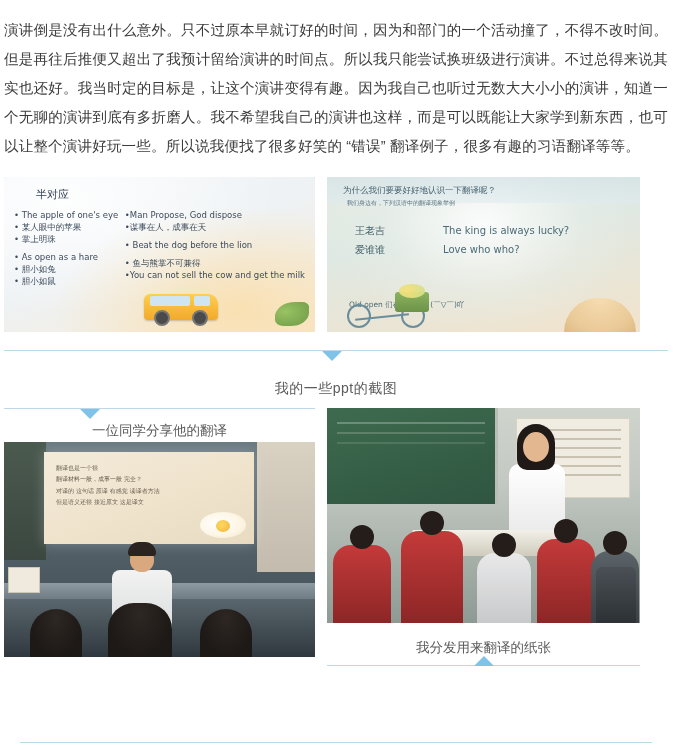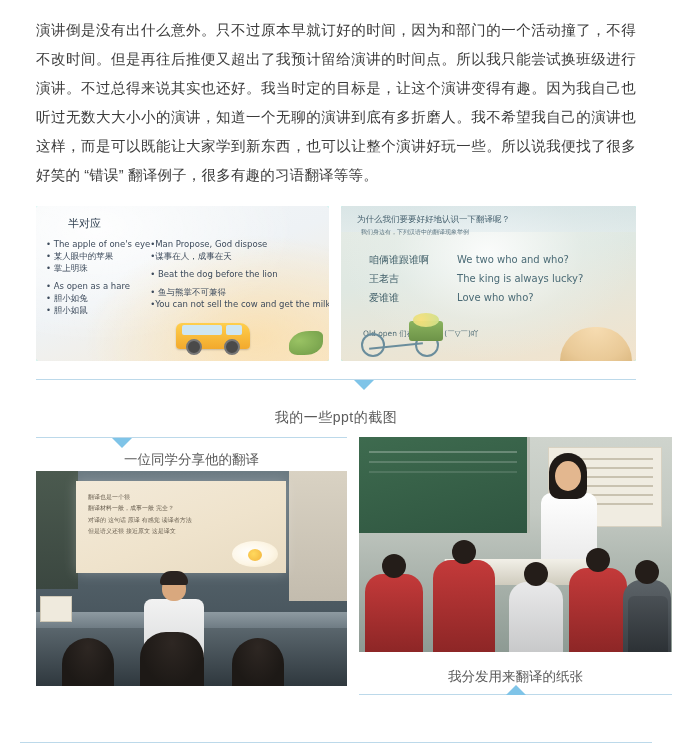--- a/index.html
+++ b/index.html
@@ -13,21 +13,21 @@
     font-family: "Liberation Sans", sans-serif;
     color: #333333;
     overflow: hidden;
     position: relative;
   }
   .page {
     width: 672px;
     height: 751px;
     position: relative;
     box-sizing: border-box;
-    padding: 0 36px;
+    padding: 0 4px;
   }
   .article-text {
     font-size: 14.5px;
     line-height: 2.0;
     color: #3b3b3b;
     text-align: justify;
     letter-spacing: 0.2px;
     padding-top: 16px;
     margin: 0;
   }
@@ -432,24 +432,20 @@
       </div>
       <div class="leaf"></div>
     </div>
 
     <div class="photo p2">
       <div class="p2-bg"></div>
       <div class="p2-topbar"></div>
       <div class="p2-q">为什么我们要要好好地认识一下翻译呢？</div>
       <div class="p2-sub">我们身边有，下列汉语中的翻译现象举例</div>
       <div class="p2-rows">
-        <div class="p2-row">
-          <span class="p2-cn">咱俩谁跟谁啊</span>
-          <span class="p2-en">We two who and who?</span>
-        </div>
         <div class="p2-row">
           <span class="p2-cn">王老吉</span>
           <span class="p2-en">The king is always lucky?</span>
         </div>
         <div class="p2-row">
           <span class="p2-cn">爱谁谁</span>
           <span class="p2-en">Love who who?</span>
         </div>
       </div>
       <div class="p2-foot">Old open 们存经种物口(￣▽￣)吖</div>

